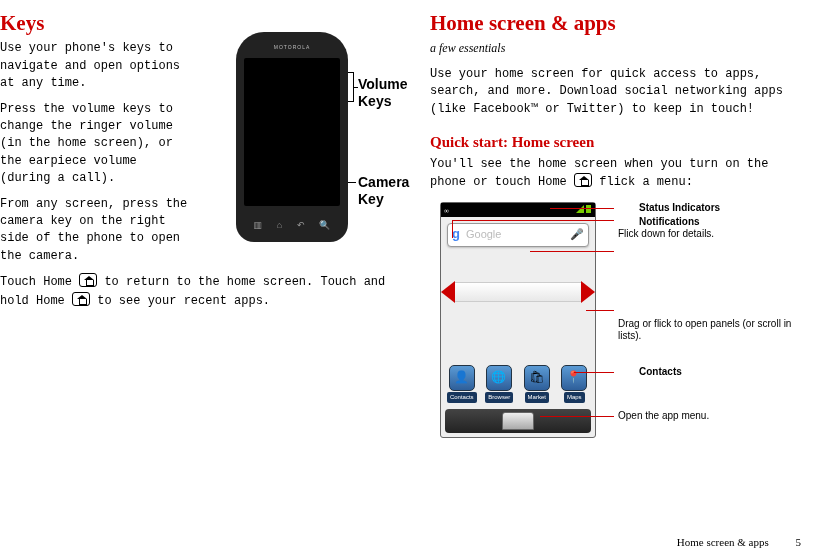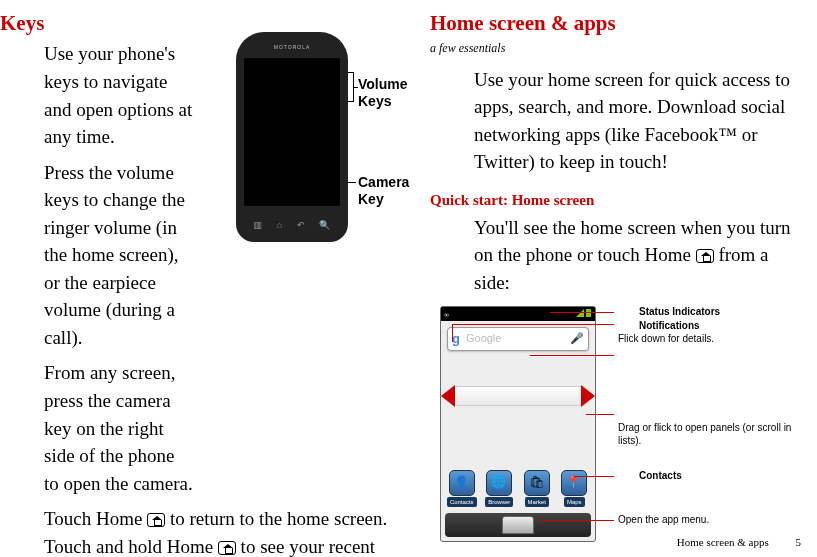--- a/index.html
+++ b/index.html
@@ -34,24 +34,23 @@
     font-weight: bold;
     margin-top: 14px;
     margin-bottom: 2px;
   }
   .tagline {
     font-style: italic;
     font-size: 12px;
     margin-bottom: 8px;
   }
   p.body {
-    font-family: Liberation Serif, serif;
-    font-size: 19px;
+    font-family: Liberation Mono, monospace;
+    font-size: 12px;
     margin-bottom: 8px;
-    margin-left: 44px;
   }
   .home-icon {
     display: inline-block;
     width: 18px; height: 14px;
     border: 1px solid #000;
     border-radius: 3px;
     vertical-align: -2px;
     position: relative;
   }
   .home-icon::before {
@@ -362,21 +361,21 @@
     </div>
   </div>
 
   <div class="col col-right">
     <h1 class="sect">Home screen &amp; apps</h1>
     <div class="tagline">a few essentials</div>
     <p class="body">Use your home screen for quick access to apps, search, and more. Download social networking apps (like Facebook™ or Twitter) to keep in touch!</p>
 
     <h2 class="subsect">Quick start: Home screen</h2>
     <p class="body">
-      <span>You'll see the home screen when you turn on the phone or touch Home </span><span class="home-icon"></span><span> from a side:</span>
+      <span>You'll see the home screen when you turn on the phone or touch Home </span><span class="home-icon"></span><span> flick a menu:</span>
     </p>
 
     <div class="hs-figure">
       <div class="hs-phone-screen">
         <div class="statusbar">
           <div class="left-icons">∞</div>
           <div class="sigs">
             <div class="sig-tri"></div>
             <div class="sig-bat"></div>
           </div>

